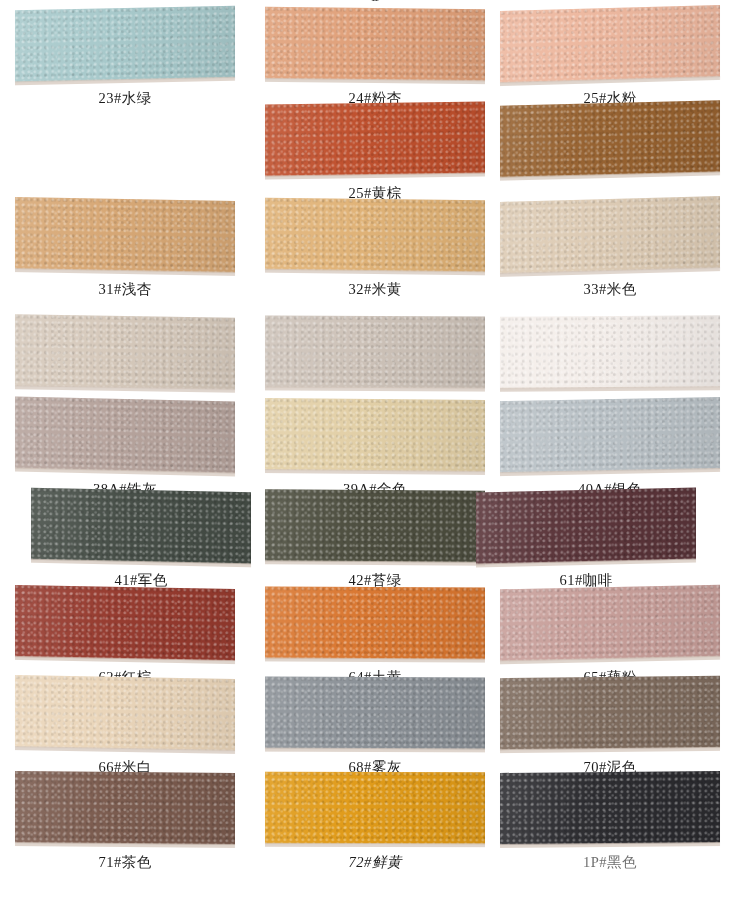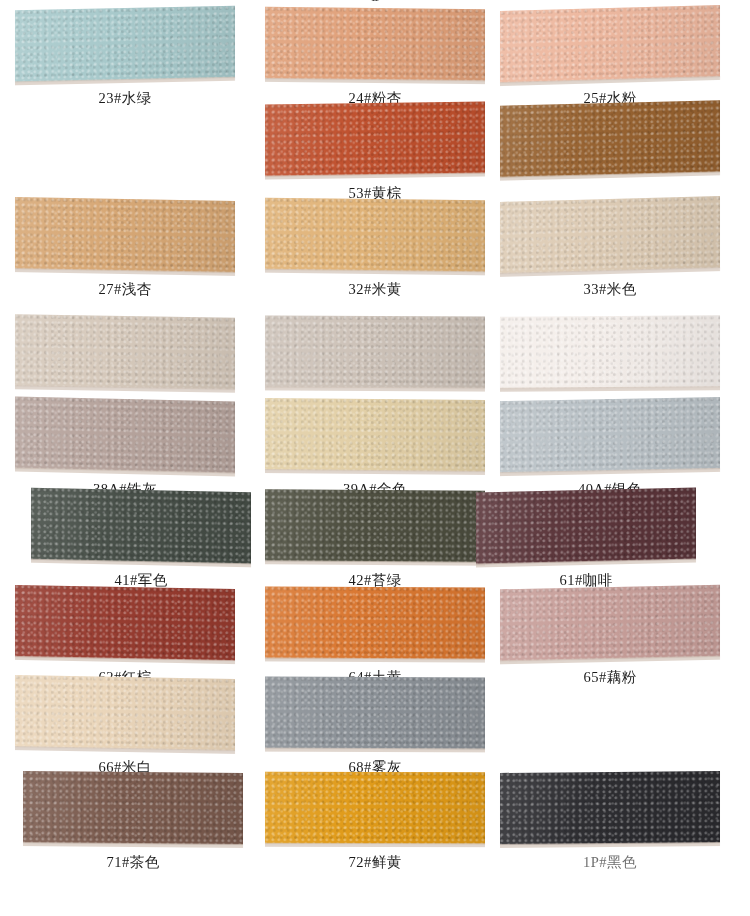--- a/index.html
+++ b/index.html
@@ -140,40 +140,40 @@
       <div class="caption">25#水粉</div>
     </div>
     <div class="cell" style="left: 250px; top: 103px;">
       <div class="swatch-wrap" style="transform: skewY(-0.8deg);">
         <div class="swatch" style="background: rgb(191, 79, 44);">
           <div class="grain"></div>
           <div class="sheen"></div>
         </div>
         <div class="edge"></div>
       </div>
-      <div class="caption">53#黄棕</div>
+      <div class="caption">25#黄棕</div>
     </div>
     <div class="cell" style="left: 485px; top: 103px;">
       <div class="swatch-wrap" style="transform: skewY(-1.4deg);">
         <div class="swatch" style="background: rgb(150, 97, 47);">
           <div class="grain"></div>
           <div class="sheen"></div>
         </div>
         <div class="edge"></div>
       </div>
     </div>
     <div class="cell" style="left: 0px; top: 199px;">
       <div class="swatch-wrap" style="transform: skewY(1deg);">
         <div class="swatch" style="background: rgb(215, 167, 116);">
           <div class="grain"></div>
           <div class="sheen"></div>
         </div>
         <div class="edge"></div>
       </div>
-      <div class="caption">27#浅杏</div>
+      <div class="caption">31#浅杏</div>
     </div>
     <div class="cell" style="left: 250px; top: 199px;">
       <div class="swatch-wrap" style="transform: skewY(0.7deg);">
         <div class="swatch" style="background: rgb(224, 178, 118);">
           <div class="grain"></div>
           <div class="sheen"></div>
         </div>
         <div class="edge"></div>
       </div>
       <div class="caption">32#米黄</div>
@@ -321,31 +321,41 @@
     <div class="cell" style="left: 250px; top: 677px;">
       <div class="swatch-wrap" style="transform: skewY(0.2deg);">
         <div class="swatch" style="background: rgb(138, 144, 150);">
           <div class="grain"></div>
           <div class="sheen"></div>
         </div>
         <div class="edge"></div>
       </div>
       <div class="caption">68#雾灰</div>
     </div>
-    <div class="cell" style="left: 8px; top: 772px;">
+    <div class="cell" style="left: 485px; top: 677px;">
+      <div class="swatch-wrap" style="transform: skewY(-0.6deg);">
+        <div class="swatch" style="background: rgb(126, 107, 93);">
+          <div class="grain"></div>
+          <div class="sheen"></div>
+        </div>
+        <div class="edge"></div>
+      </div>
+      <div class="caption">70#泥色</div>
+    </div>
+    <div class="cell" style="left: 0px; top: 772px;">
       <div class="swatch-wrap" style="transform: skewY(0.5deg);">
         <div class="swatch" style="background: rgb(122, 90, 77);">
           <div class="grain"></div>
           <div class="sheen"></div>
         </div>
         <div class="edge"></div>
       </div>
       <div class="caption">71#茶色</div>
     </div>
-    <div class="cell" style="left: 250px; top: 772px;">
+    <div class="cell" style="left: 250px; top: 772px; font-style: italic;">
       <div class="swatch-wrap" style="transform: skewY(0.1deg);">
         <div class="swatch" style="background: rgb(224, 154, 23);">
           <div class="grain"></div>
           <div class="sheen"></div>
         </div>
         <div class="edge"></div>
       </div>
       <div class="caption">72#鲜黄</div>
     </div>
     <div class="cell" style="left: 485px; top: 772px;">

